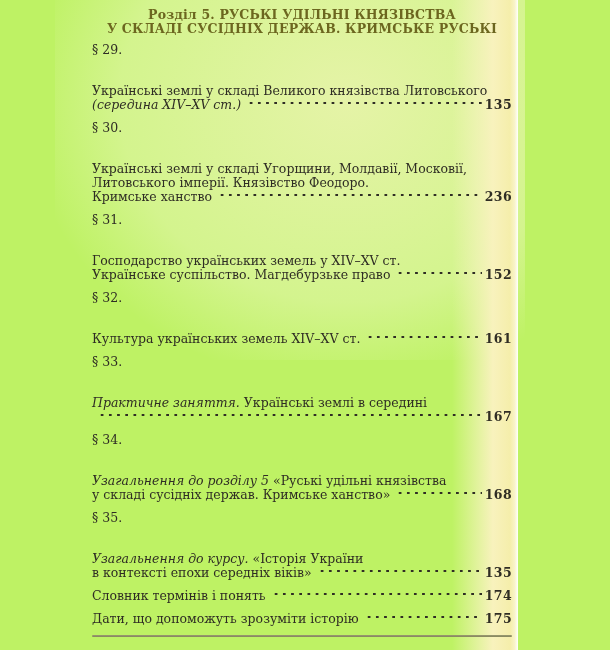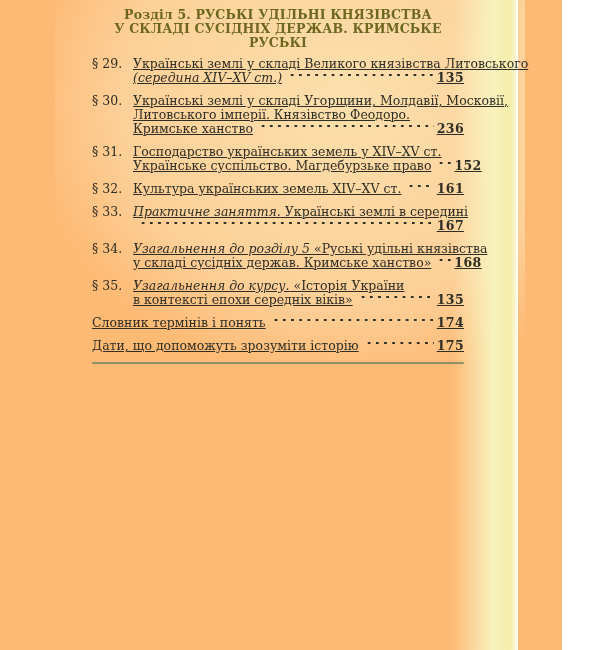--- a/index.html
+++ b/index.html
@@ -8,21 +8,21 @@
     --rule-color:#85855c;
   }
   html,body{margin:0;padding:0;}
   body{
     width:610px;height:650px;
     background:#ffffff;
     font-family:"DejaVu Serif","Liberation Serif",serif;
     overflow:hidden;
   }
   .canvas{
-    position:relative;width:562px;height:650px;background:#fdba74;
+    position:relative;width:610px;height:650px;background:#bef264;
   }
   
   .cream-tint{
     position:absolute;left:55px;top:0;width:470px;height:360px;
     background:radial-gradient(ellipse at 62% 28%, rgba(250,244,203,0.65) 0%, rgba(252,248,220,0.35) 55%, rgba(255,255,255,0) 78%);
     pointer-events:none;
   }
   
   .edge-band{
     position:absolute;left:452px;top:0;width:66px;height:650px;
@@ -44,29 +44,30 @@
     text-align:center;
     color:var(--heading-color);
     font-weight:bold;
     font-size:12.5px;line-height:14px;
     letter-spacing:0.2px;
     margin-bottom:7px;
   }
   .toc-entry{
     display:flex;
     margin-bottom:9px;
+    flex-direction:column;
   }
   .toc-num{
     flex:0 0 41px;
     white-space:nowrap;
   }
   .toc-body{flex:1;min-width:0;}
-  .toc-line{white-space:nowrap;text-decoration:underline;}
+  .toc-line{white-space:nowrap;}
   .toc-line.last{
-    display:flex;align-items:flex-start;white-space:nowrap;
+    display:flex;align-items:center;white-space:nowrap;
   }
   .toc-line .it{font-style:italic;}
   .leader{
     flex:1;min-width:14px;height:12px;
     margin:0 3px 0 6px;
     background-image:radial-gradient(circle, var(--text-color) 1.05px, rgba(0,0,0,0) 1.45px);
     background-size:8.2px 12px;
     background-repeat:repeat-x;
     background-position:left calc(100% - 2px);
   }

